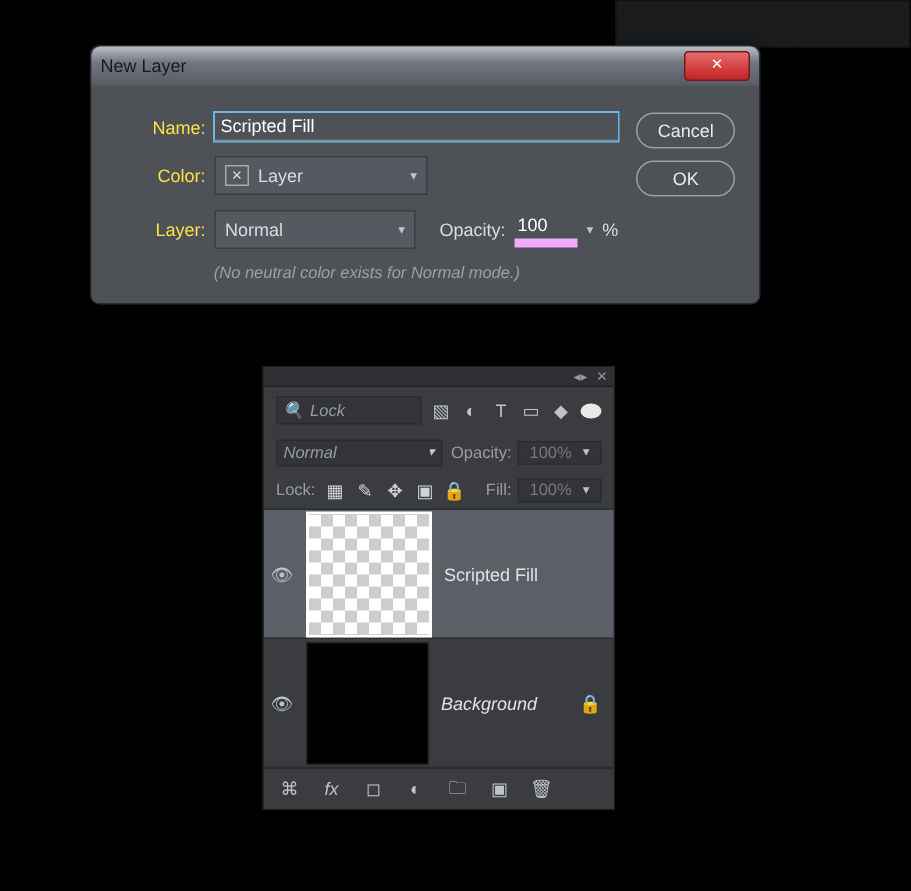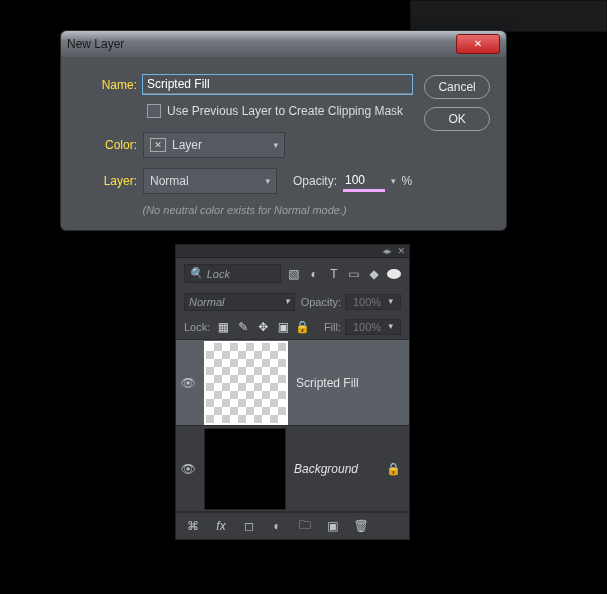--- a/index.html
+++ b/index.html
@@ -114,21 +114,21 @@
     justify-content: center;
     font-size: 9px;
   }
   .chev {
     font-size: 9px;
     color: #c0c4c8;
   }
   .numfield {
     background: transparent;
     border: none;
-    border-bottom: 3px solid #f0abfc;
+    border-bottom: 6px solid #f0abfc;
     color: #fff;
     width: 38px;
     text-align: left;
     padding: 2px;
     font-size: 12px;
   }
   .hint {
     text-align: center;
     color: #9ba0a5;
     font-style: italic;
@@ -339,24 +339,20 @@
     <span class="spacer"></span>
     <div class="close-btn">
       <span>✕</span>
     </div>
   </div>
   <div class="dialog-body">
     <div class="fields">
       <div class="row">
         <span class="lbl">Name:</span>
         <input class="text-input" value="Scripted Fill" style="">
-      </div>
-      <div class="checkbox-row">
-        <span class="chk"></span>
-        <span>Use Previous Layer to Create Clipping Mask</span>
       </div>
       <div class="row">
         <span class="lbl">Color:</span>
         <div class="select small" style="width:128px;">
           <span style="display:flex;align-items:center;gap:6px;">
             <span class="swatch">✕</span>
             <span>Layer</span>
           </span>
           <span class="chev">▾</span>
         </div>

